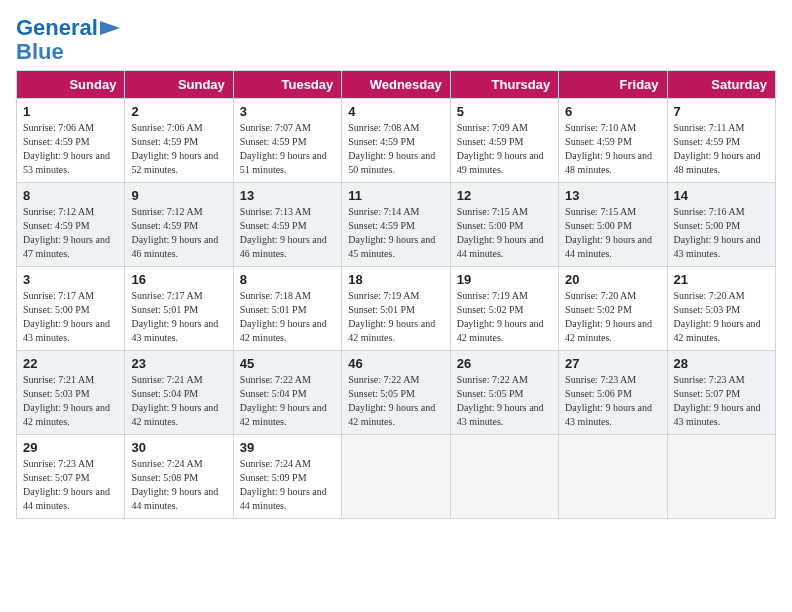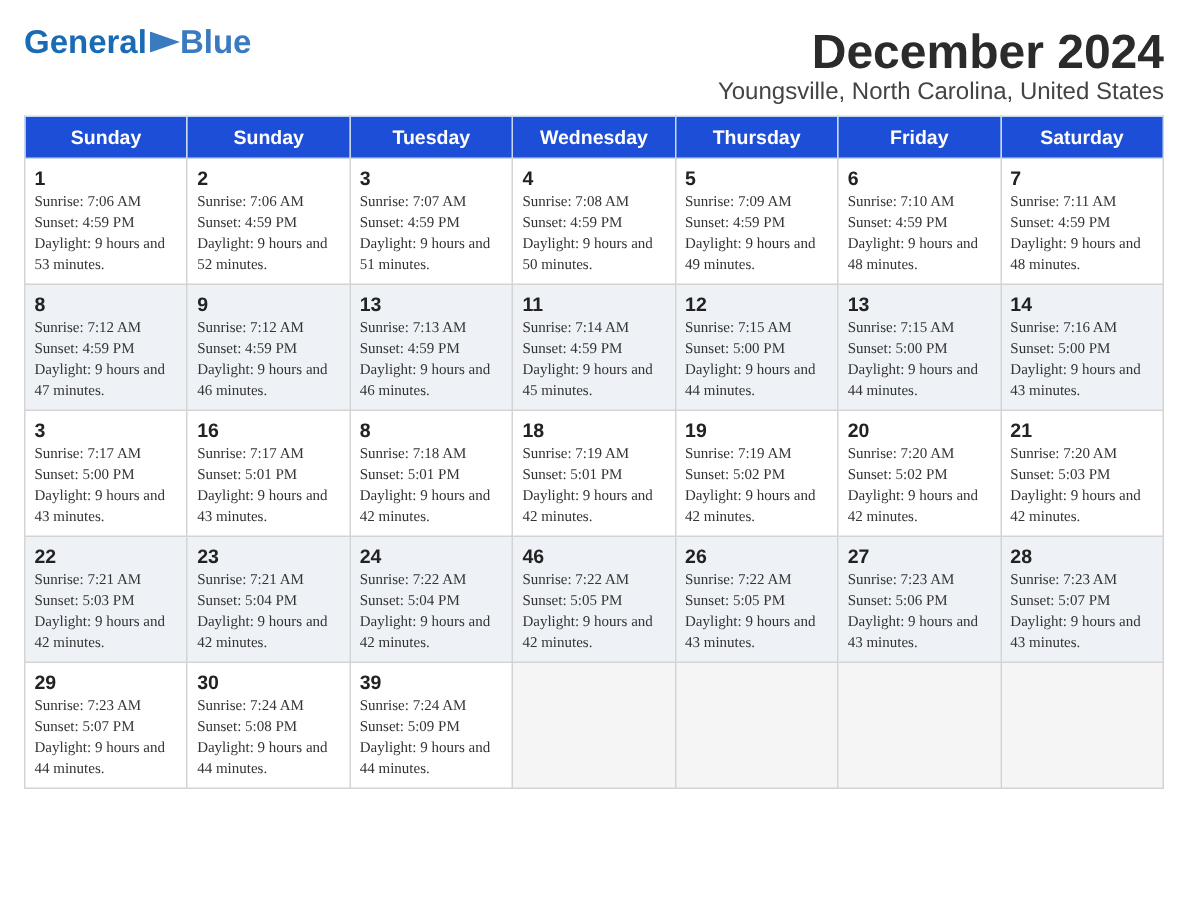--- a/index.html
+++ b/index.html
@@ -11,21 +11,21 @@
       padding: 16px;
     }
     .header-area {
       display: flex;
       justify-content: space-between;
       align-items: flex-start;
       margin-bottom: 6px;
     }
     .logo {
       display: flex;
-      flex-direction: row;
+      flex-direction: column;
       align-items: flex-start;
     }
     .logo-text {
       font-size: 22px;
       font-weight: bold;
       color: #2b2b2b;
       line-height: 1.1;
     }
     .logo-text span.blue { color: #1a6bb5; }
     .logo-arrow {
@@ -48,26 +48,26 @@
     .location-title {
       font-size: 16px;
       color: #444;
     }
     .calendar {
       width: 100%;
       border-collapse: collapse;
       margin-top: 4px;
     }
     .calendar th {
-      background: #1d4ed8;
+      background: #be185d;
       color: #fff;
       font-size: 13px;
       font-weight: bold;
       padding: 6px 8px;
-      text-align: center;
+      text-align: right;
       border: 1px solid #c8d8ea;
     }
     .calendar td {
       vertical-align: top;
       padding: 5px 6px;
       font-size: 10.5px;
       color: #222;
       border: 1px solid #d4d4d4;
       background: #fff;
       width: calc(100% / 7);
@@ -102,24 +102,20 @@
         <span class="blue">General</span>
       </span>
       <svg class="logo-arrow" viewBox="0 0 20 14">
         <polygon points="0,14 20,7 0,0" fill="#3a7abf"></polygon>
       </svg>
     </div>
     <div class="logo-row">
       <span class="logo-text" style="color:#3a7abf; font-size:22px;">Blue</span>
     </div>
   </div>
-  <div class="title-block">
-    <div class="month-title">December 2024</div>
-    <div class="location-title">Youngsville, North Carolina, United States</div>
-  </div>
 </div>
 
 <table class="calendar">
   <thead>
     <tr>
     <th>Sunday</th>
         <th>Sunday</th>
         <th>Tuesday</th>
         <th>Wednesday</th>
         <th>Thursday</th>
@@ -221,21 +217,21 @@
       <tr class="shaded">
         <td>
           <span class="day-num">22</span>
           <div class="day-info">Sunrise: 7:21 AM<br>Sunset: 5:03 PM<br>Daylight: 9 hours and 42 minutes.</div>
         </td>
         <td>
           <span class="day-num">23</span>
           <div class="day-info">Sunrise: 7:21 AM<br>Sunset: 5:04 PM<br>Daylight: 9 hours and 42 minutes.</div>
         </td>
         <td>
-          <span class="day-num">24</span>
+          <span class="day-num">45</span>
           <div class="day-info">Sunrise: 7:22 AM<br>Sunset: 5:04 PM<br>Daylight: 9 hours and 42 minutes.</div>
         </td>
         <td>
           <span class="day-num">46</span>
           <div class="day-info">Sunrise: 7:22 AM<br>Sunset: 5:05 PM<br>Daylight: 9 hours and 42 minutes.</div>
         </td>
         <td>
           <span class="day-num">26</span>
           <div class="day-info">Sunrise: 7:22 AM<br>Sunset: 5:05 PM<br>Daylight: 9 hours and 43 minutes.</div>
         </td>

